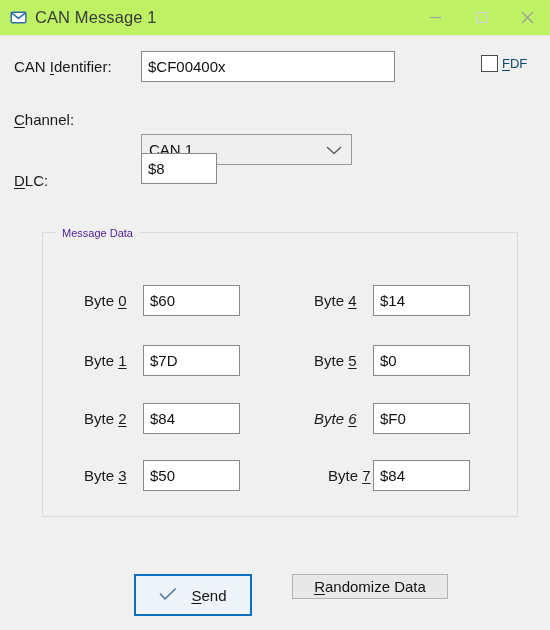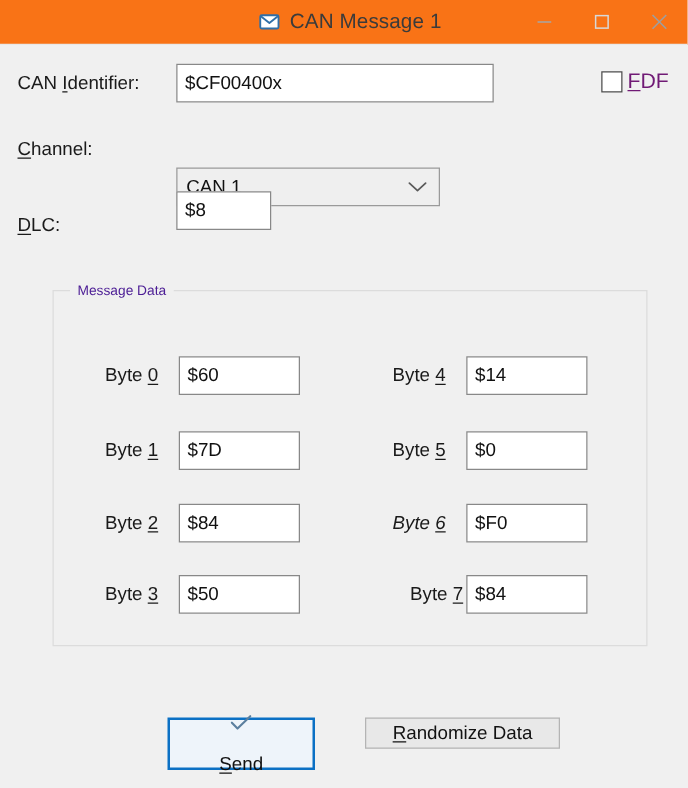--- a/index.html
+++ b/index.html
@@ -16,25 +16,24 @@
     overflow: hidden;
     position: relative;
   }
 
   
   .titlebar {
     position: absolute;
     left: 0; top: 0;
     width: 550px;
     height: 35px;
-    background: #f97316;
+    background: #bef264;
     border-bottom: 1px solid #e8e8e8;
     display: flex;
     align-items: center;
-    justify-content: center;
   }
   .title-icon {
     width: 17px;
     height: 17px;
     margin-left: 10px;
     margin-right: 8px;
     flex: 0 0 auto;
     display: block;
   }
   .title-text {
@@ -96,22 +95,22 @@
   }
   .checkbox-box {
     width: 17px; height: 17px;
     border: 1.5px solid #4a4a4a;
     background: #ffffff;
     box-sizing: border-box;
     flex: 0 0 auto;
   }
   .checkbox-label {
     margin-left: 4px;
-    font-size: 17px;
-    color: #701a75;
+    font-size: 13px;
+    color: #0c4a6e;
   }
 
   
   #channel-label { left: 14px; top: 111px; }
   .combo {
     position: absolute;
     left: 141px; top: 104px;
     width: 211px; height: 31px;
     background: #efefef;
     border: 1px solid #9a9a9a;
@@ -177,21 +176,20 @@
     color: #121212;
     font-family: "Liberation Sans", sans-serif;
     white-space: nowrap;
   }
   #send-button {
     left: 134px; top: 574px;
     width: 118px; height: 42px;
     background: #eef4fa;
     border: 2px solid #0b70c4;
     gap: 14px;
-    flex-direction: column;
   }
   #send-button .check-icon { display: block; flex: 0 0 auto; }
   #randomize-button {
     left: 292px; top: 574px;
     width: 156px; height: 25px;
     background: #e8e8e8;
     border: 1px solid #b4b4b4;
   }
 </style>
 </head>

